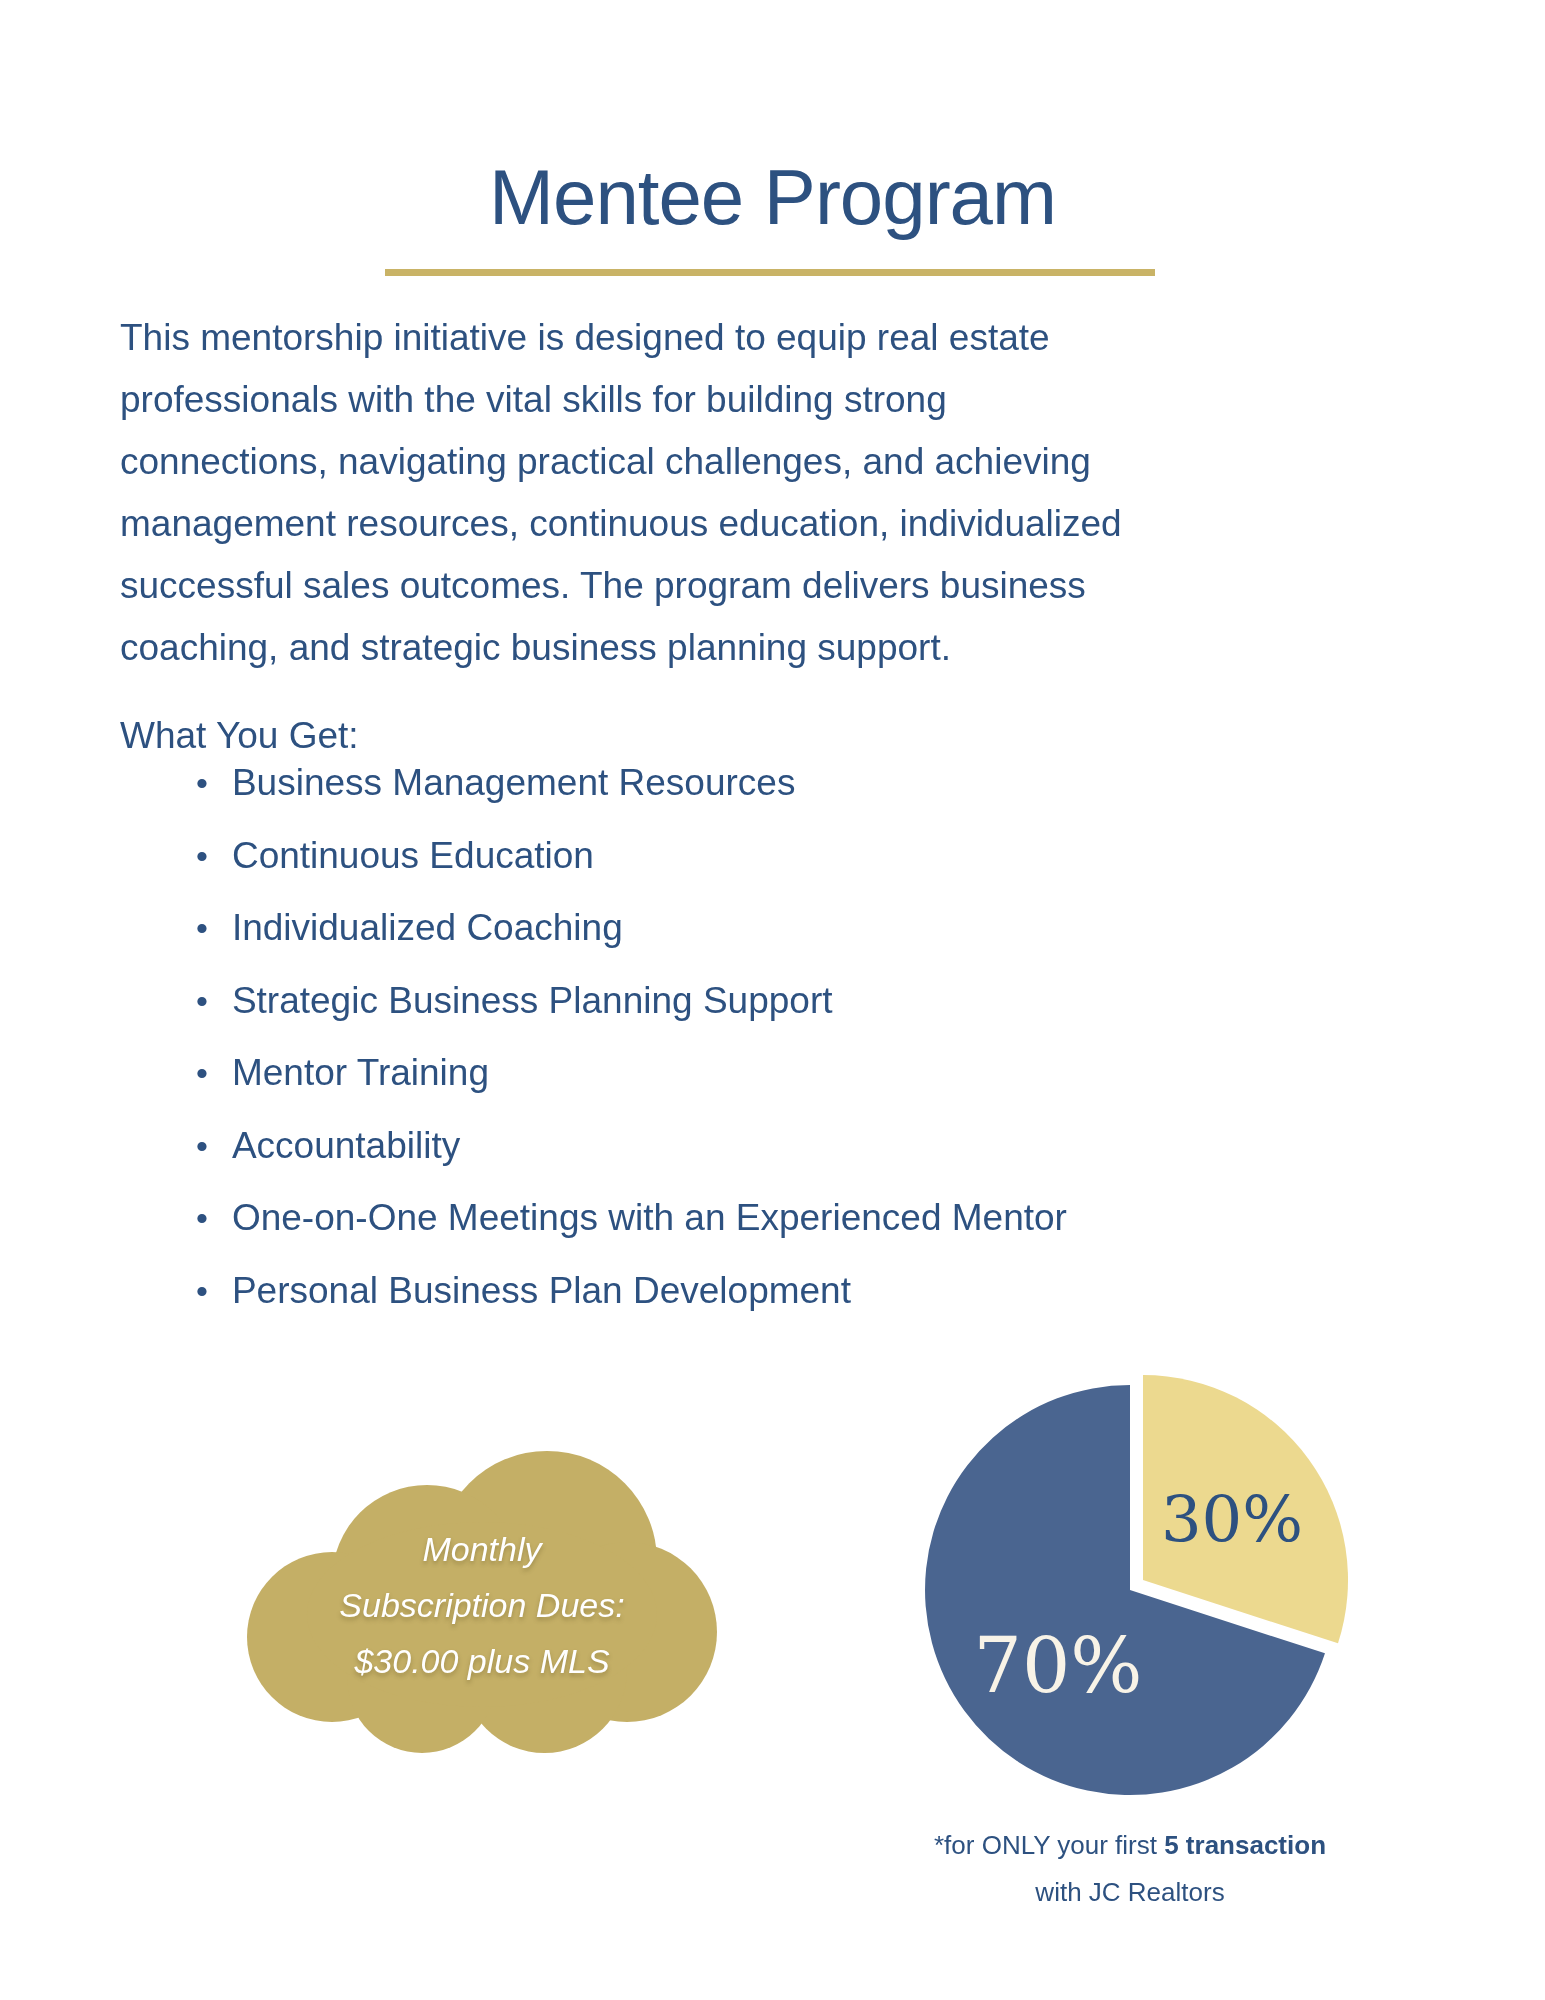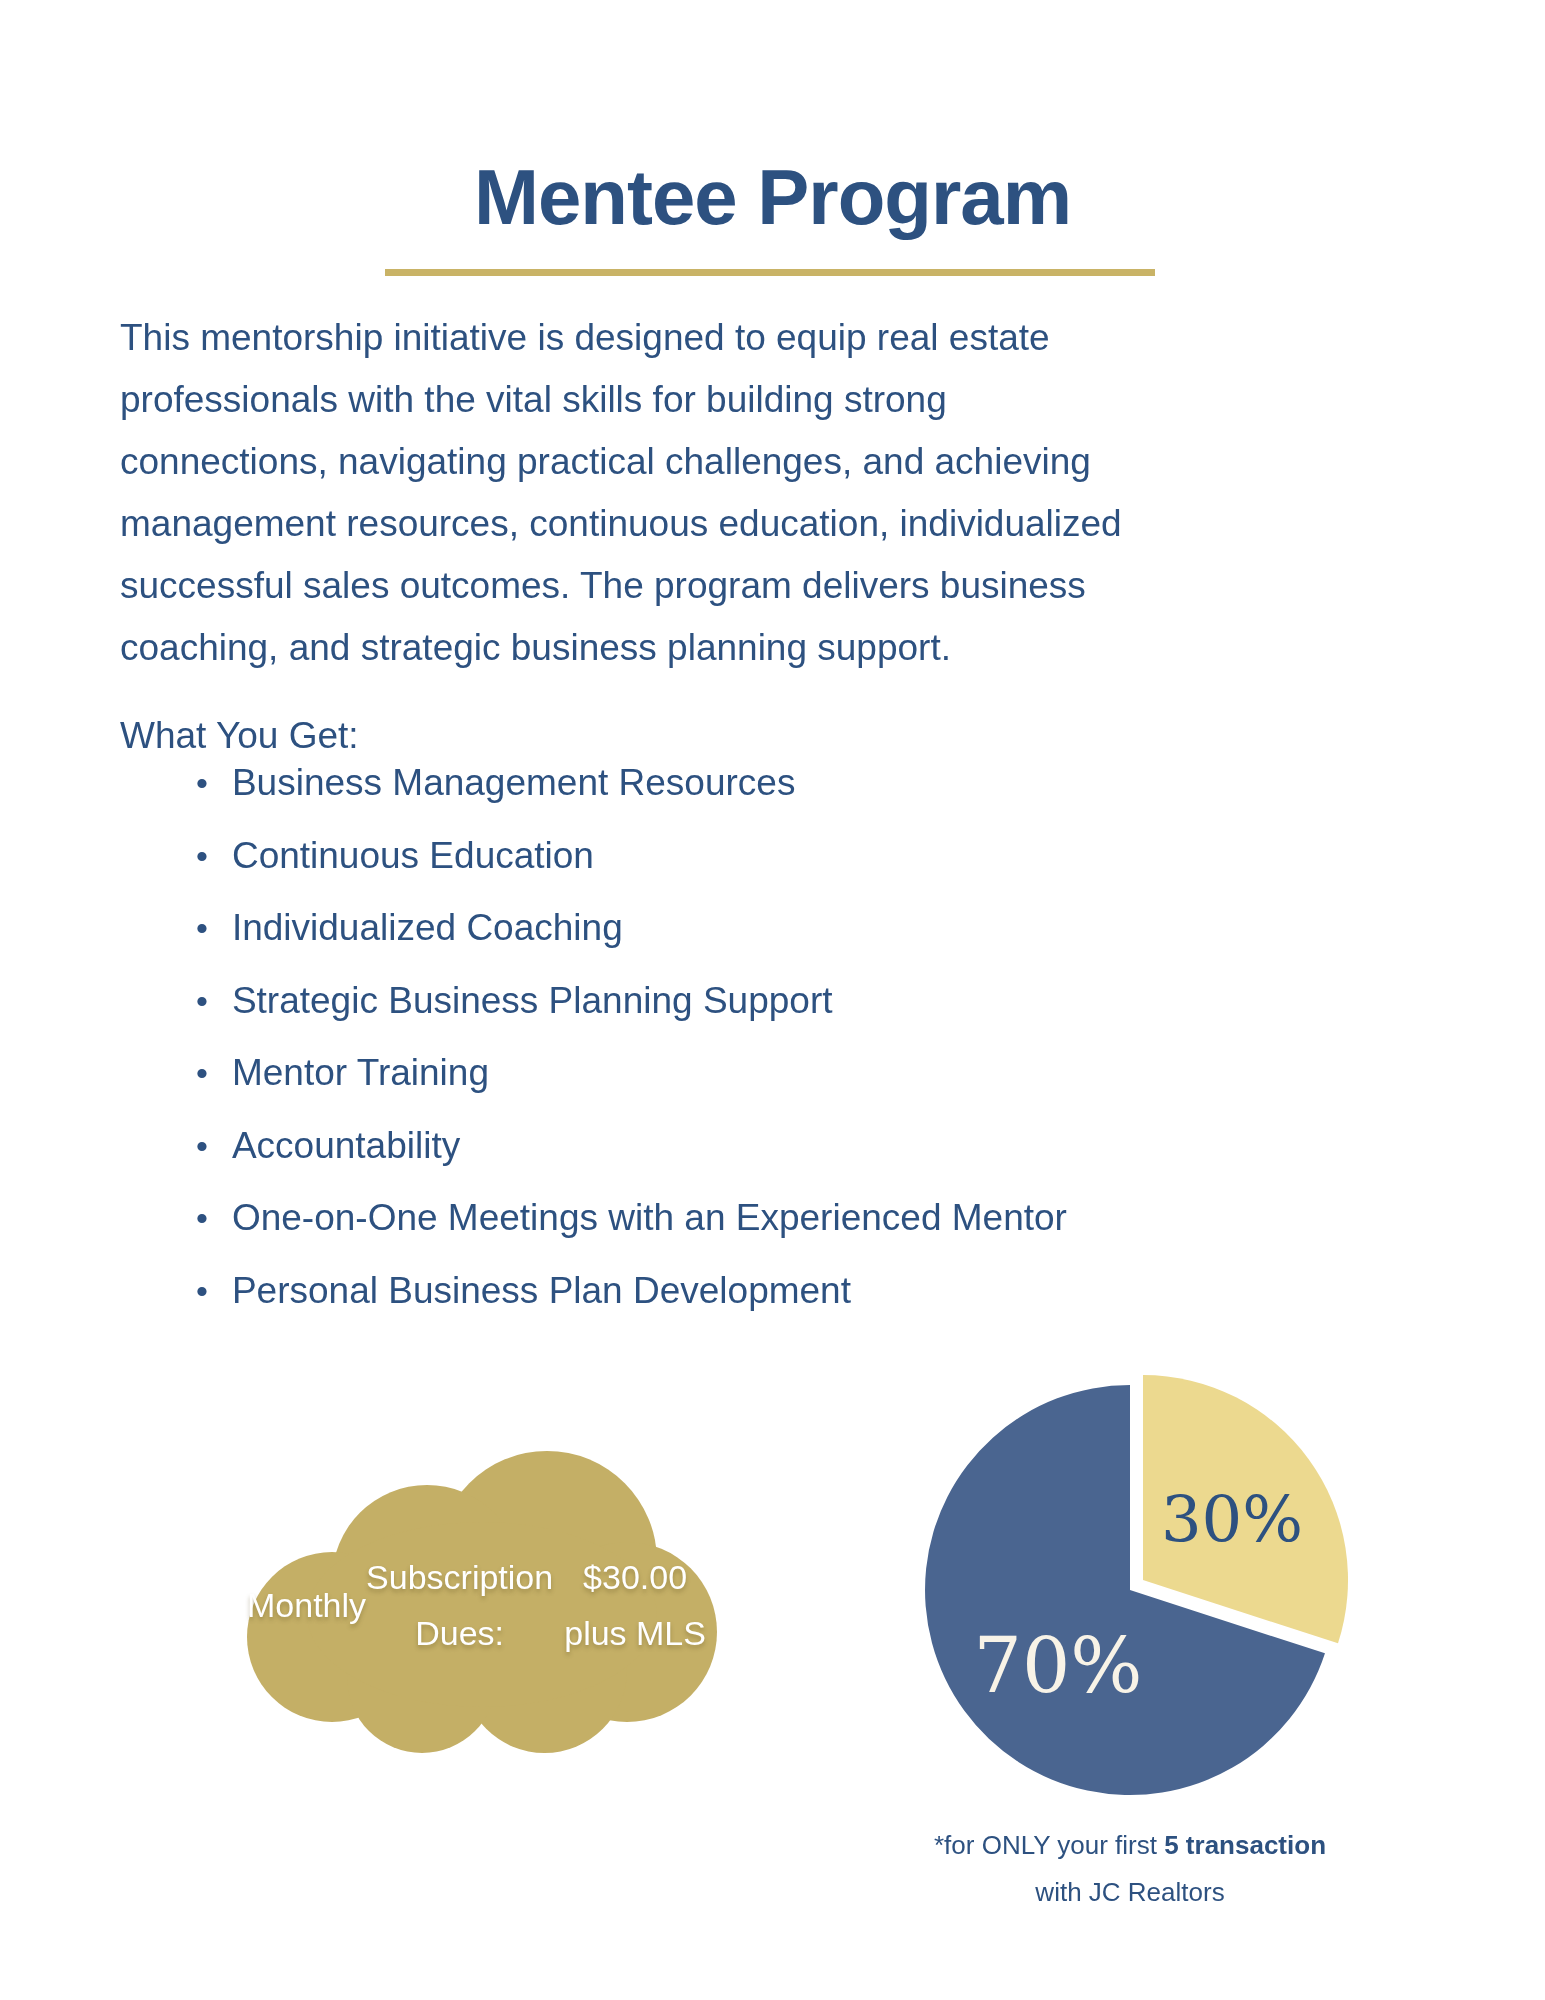--- a/index.html
+++ b/index.html
@@ -7,21 +7,21 @@
     position:relative;
     width:1545px;height:2000px;
     background:#ffffff;
     font-family:"Liberation Sans", sans-serif;
     color:#2d5180;
     overflow:hidden;
   }
   .title{
     position:absolute;top:158px;left:0;width:1545px;
     margin:0;text-align:center;
-    font-size:78px;font-weight:700;line-height:1;
+    font-size:78px;font-weight:400;line-height:1;
     color:#2d5180;letter-spacing:-1px;
   }
   .divider{
     position:absolute;top:269px;left:385px;
     width:770px;height:7px;background:#c9b366;
   }
   .intro{
     position:absolute;top:307px;left:120px;width:1230px;
     font-size:37px;line-height:62px;font-weight:400;
   }
@@ -53,25 +53,26 @@
   }
   .lobe.l1{left:190px;top:-6px;width:220px;height:220px;}   
   .lobe.l2{left:85px;top:28px;width:190px;height:190px;}    
   .lobe.l3{left:0;top:95px;width:170px;height:170px;}       
   .lobe.l4{left:290px;top:85px;width:180px;height:180px;}   
   .lobe.l5{left:215px;top:131px;width:165px;height:165px;}  
   .lobe.l6{left:100px;top:146px;width:150px;height:150px;}  
   .lobe.l7{left:60px;top:65px;width:350px;height:185px;border-radius:50%;} 
   .cloud-text{
     position:absolute;left:0;top:0;width:470px;height:296px;
-    display:flex;flex-direction:row;align-items:center;justify-content:center;
+    display:flex;flex-direction:column;align-items:center;justify-content:center;
     text-align:center;
     color:#ffffff;
     font-size:34px;line-height:56px;
     text-shadow:0 3px 4px rgba(90,75,30,0.35);
+    font-style:italic;
   }
   
   .pie-svg{
     position:absolute;left:910px;top:1365px;width:450px;height:440px;
   }
   .pie-label{
     font-family:"DejaVu Serif", serif;
     text-anchor:middle;
   }
   .pie-label.big{font-size:76px;}

